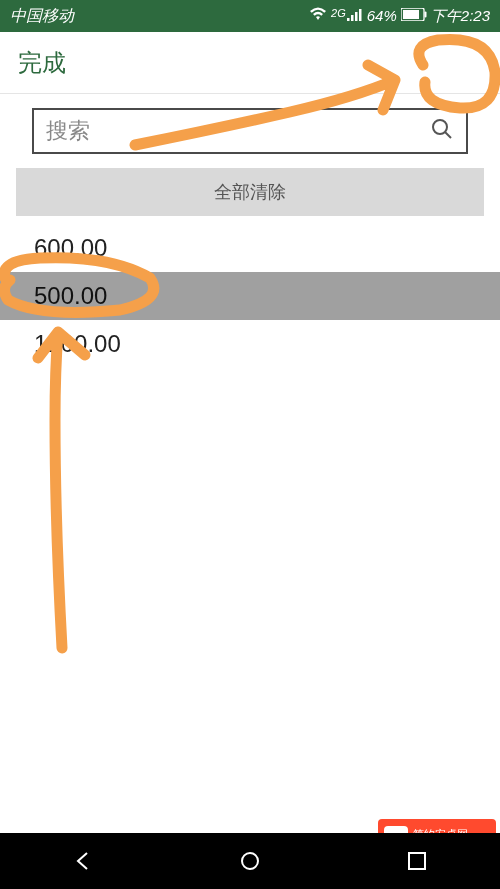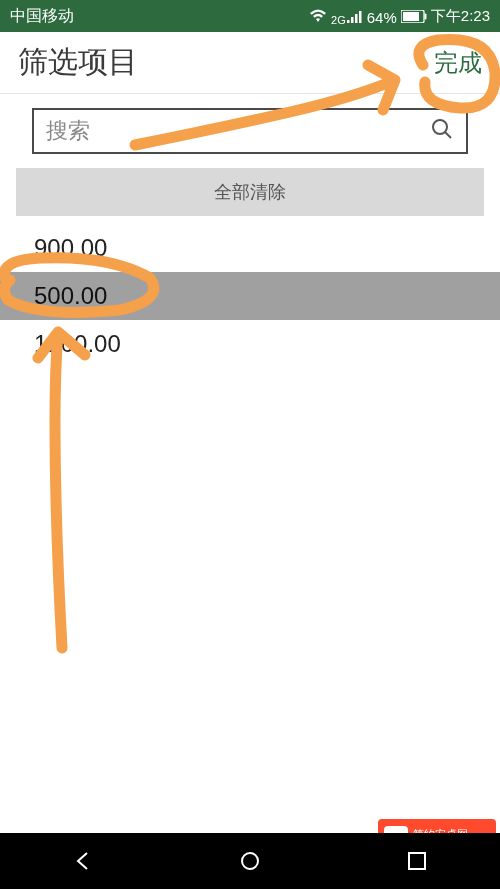--- a/index.html
+++ b/index.html
@@ -6,23 +6,24 @@
     html, body { width: 500px; height: 889px; overflow: hidden; font-family: -apple-system, "Helvetica Neue", Arial, sans-serif; background: #fff; }
     
     .status-bar {
       height: 32px;
       background: #2d6a3e;
       color: #fff;
       display: flex;
       align-items: center;
       padding: 16px 10px;
       font-size: 16px;
+      font-style: italic;
     }
     .status-left { flex: 1; }
-    .status-right { display: flex; align-items: flex-end; gap: 4px; font-size: 15px; }
+    .status-right { display: flex; align-items: flex-start; gap: 4px; font-size: 15px; }
     .status-right .net-label { font-size: 11px; margin-right: -3px; }
     
     .header {
       height: 62px;
       display: flex;
       align-items: center;
       padding: 0 18px;
       border-bottom: 1px solid #e5e5e5;
     }
     .header-title { font-size: 30px; color: #3a3a3a; flex: 1; }
@@ -126,40 +127,39 @@
           <rect x="0" y="0" width="23" height="13" rx="2" fill="none" stroke="#fff" stroke-width="1.3"></rect>
           <rect x="2" y="2" width="16" height="9" fill="#fff"></rect>
           <rect x="23.5" y="3.5" width="2" height="6" rx="1" fill="#fff"></rect>
         </svg>
     </span>
     <span>下午2:23</span>
   </div>
 </div>
 
 <div class="header">
-  <div class="header-title">筛选项目</div>
   <div class="header-done">完成</div>
 </div>
 
 <div class="search-wrap">
   <div class="search-box">
     <div class="search-placeholder">搜索</div>
     <span>
       <svg width="24" height="24" viewBox="0 0 24 24">
           <circle cx="10" cy="10" r="7" fill="none" stroke="#555" stroke-width="2"></circle>
           <line x1="15" y1="15" x2="21" y2="21" stroke="#555" stroke-width="2"></line>
         </svg>
     </span>
   </div>
 </div>
 
 <div class="clear-all">全部清除</div>
 
 <div class="list">
-  <div class="list-item">900.00</div>
+  <div class="list-item">600.00</div>
   <div class="list-item selected">500.00</div>
   <div class="list-item">1200.00</div>
 </div>
 
 <div class="watermark">
   <div class="wm-icon">◉</div>
   <div class="wm-text">
     <span>简约安卓网</span>
     <span class="wm-sub">www.jylzwj.com</span>
   </div>

